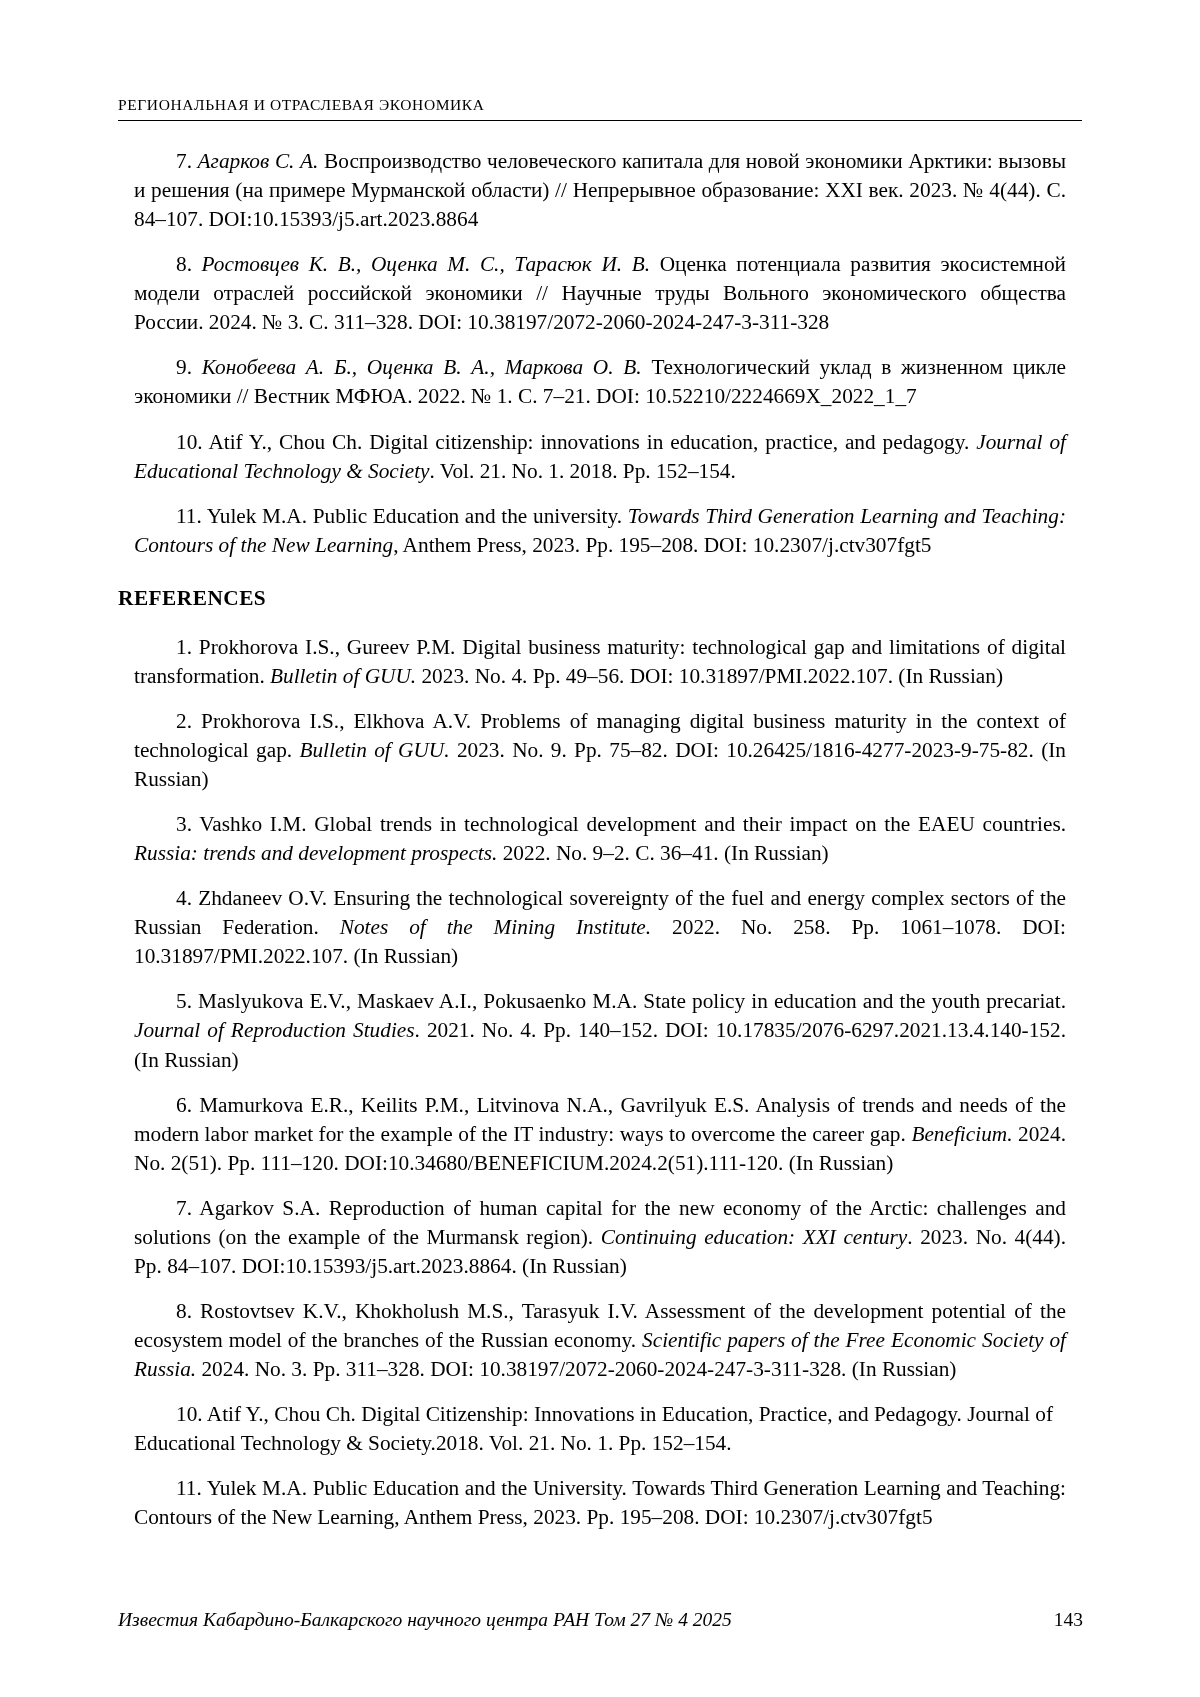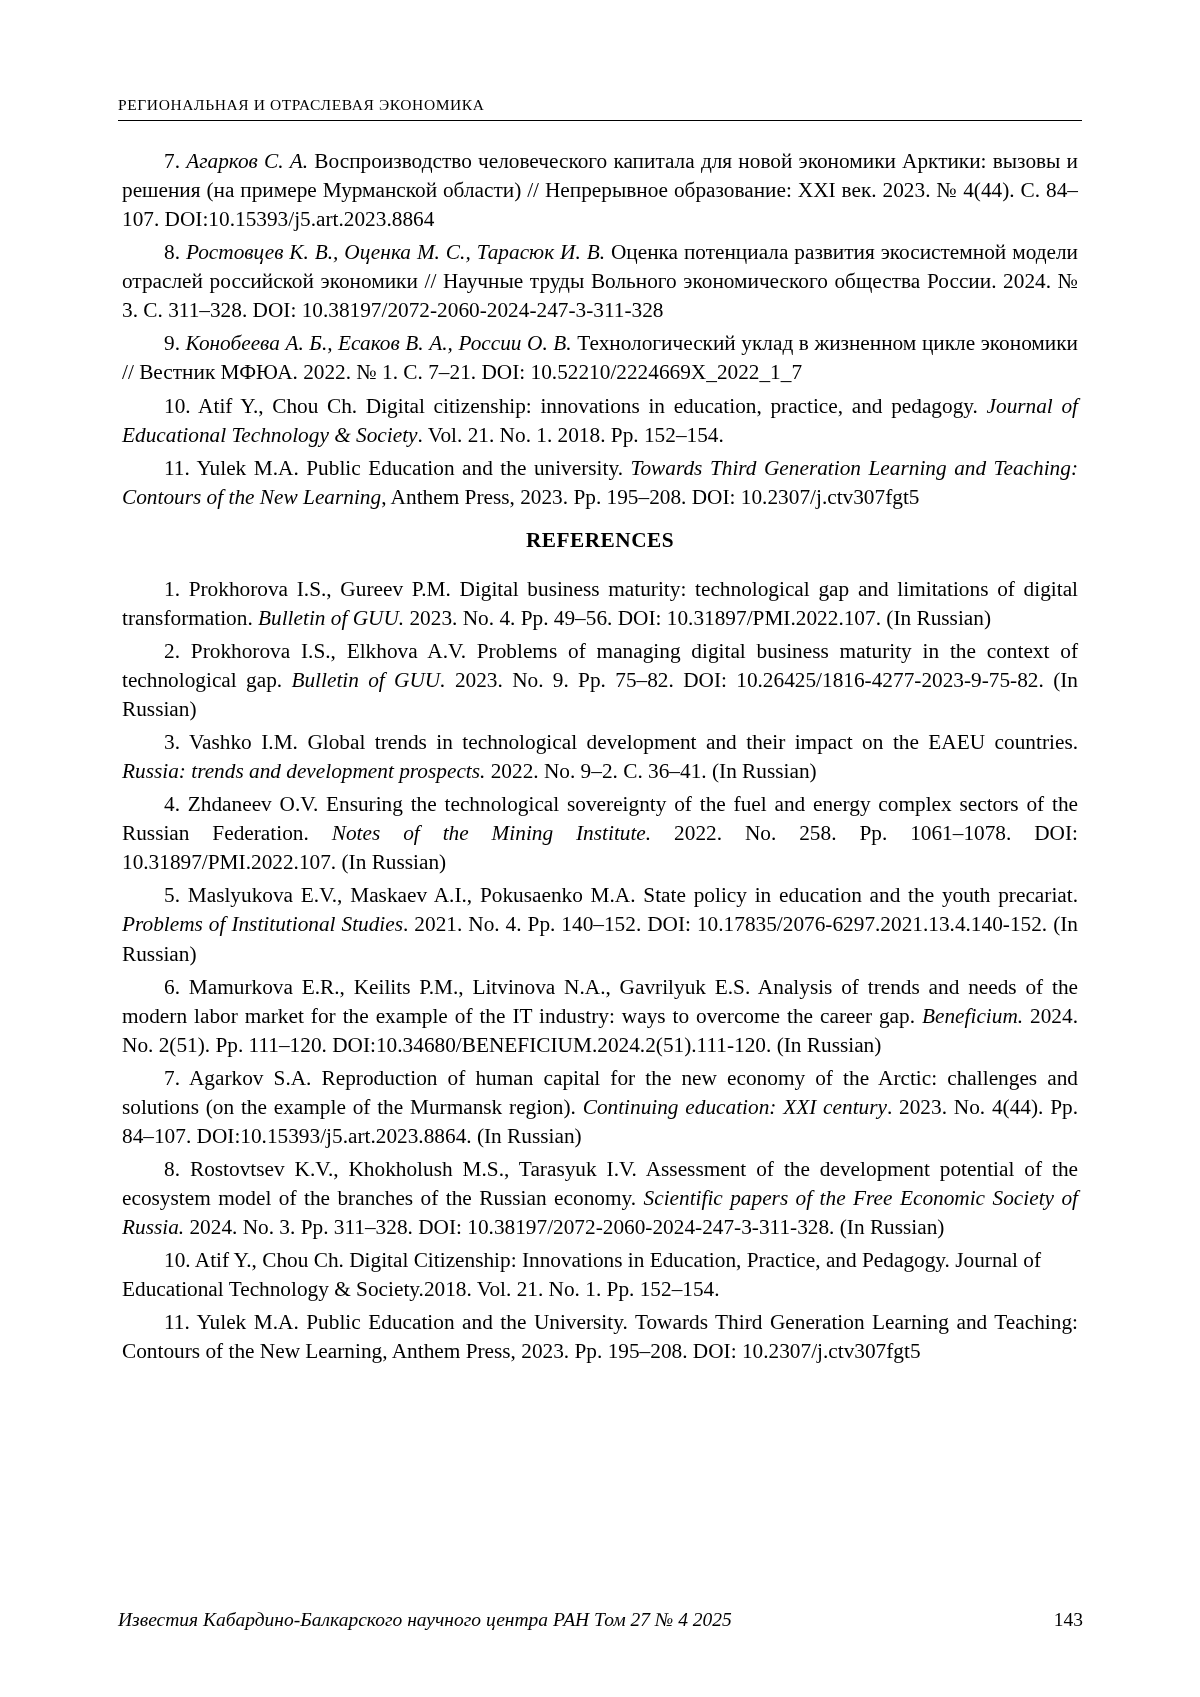--- a/index.html
+++ b/index.html
@@ -29,37 +29,37 @@
   }
   .rule {
     border-bottom: 1.6px solid #000;
     margin-bottom: 26px;
   }
   .ref-list {
     margin: 0;
     padding: 0;
   }
   p.ref {
-    margin: 4px;
+    margin: 16px;
     font-size: 21.3px;
     line-height: 1.365;
     text-align: justify;
     text-indent: 42px;
     text-justify: inter-word;
     hyphens: none;
   }
   p.ref.nojust {
     text-align: left;
   }
   .section-title {
-    text-align: center;
+    text-align: left;
     font-weight: bold;
     font-size: 21.3px;
     letter-spacing: 0.5px;
-    margin: 16px 0 22px 0;
+    margin: 26px 0 22px 0;
   }
   i, .it {
     font-style: italic;
   }
   .footer {
     position: absolute;
     left: 118px;
     right: 117px;
     bottom: 66px;
     display: flex;
@@ -89,21 +89,21 @@
       <i>Агарков С. А.</i><span> Воспроизводство человеческого капитала для новой экономики Арктики: вызовы и решения (на примере Мурманской области) // Непрерывное образование: XXI век. 2023. № 4(44). С. 84–107. DOI:10.15393/j5.art.2023.8864</span>
     </p>
 
     <p class="ref">
       <span>8.</span>
       <i>Ростовцев К. В., Оценка М. С., Тарасюк И. В.</i><span> Оценка потенциала развития экосистемной модели отраслей российской экономики // Научные труды Вольного экономического общества России. 2024. № 3. С. 311–328. DOI: 10.38197/2072-2060-2024-247-3-311-328</span>
     </p>
 
     <p class="ref">
       <span>9.</span>
-      <i>Конобеева А. Б., Есаков В. А., России О. В.</i><span> Технологический уклад в жизненном цикле экономики // Вестник МФЮА. 2022. № 1. С. 7–21. DOI: 10.52210/2224669X_2022_1_7</span>
+      <i>Конобеева А. Б., Оценка В. А., Маркова О. В.</i><span> Технологический уклад в жизненном цикле экономики // Вестник МФЮА. 2022. № 1. С. 7–21. DOI: 10.52210/2224669X_2022_1_7</span>
     </p>
 
     <p class="ref">
       <span>10.</span><span> Atif Y., Chou Ch. Digital citizenship: innovations in education, practice, and pedagogy. </span><i>Journal of Educational Technology &amp; Society</i><span>. Vol. 21. No. 1. 2018. Pp. 152–154.</span>
     </p>
 
     <p class="ref">
       <span>11.</span><span> Yulek M.A. Public Education and the university. </span><i>Towards Third Generation Learning and Teaching: Contours of the New Learning</i><span>, Anthem Press, 2023. Pp. 195–208. DOI: 10.2307/j.ctv307fgt5</span>
     </p>
 
@@ -123,21 +123,21 @@
 
     <p class="ref">
       <span>3.</span><span> Vashko I.M. Global trends in technological development and their impact on the EAEU countries. </span><i>Russia: trends and development prospects.</i><span> 2022. No. 9–2. С. 36–41. (In Russian)</span>
     </p>
 
     <p class="ref">
       <span>4.</span><span> Zhdaneev O.V. Ensuring the technological sovereignty of the fuel and energy complex sectors of the Russian Federation. </span><i>Notes of the Mining Institute.</i><span> 2022. No. 258. Pp. 1061–1078. DOI: 10.31897/PMI.2022.107. (In Russian)</span>
     </p>
 
     <p class="ref">
-      <span>5.</span><span> Maslyukova E.V., Maskaev A.I., Pokusaenko M.A. State policy in education and the youth precariat. </span><i>Problems of Institutional Studies</i><span>. 2021. No. 4. Pp. 140–152. DOI: 10.17835/2076-6297.2021.13.4.140-152. (In Russian)</span>
+      <span>5.</span><span> Maslyukova E.V., Maskaev A.I., Pokusaenko M.A. State policy in education and the youth precariat. </span><i>Journal of Reproduction Studies</i><span>. 2021. No. 4. Pp. 140–152. DOI: 10.17835/2076-6297.2021.13.4.140-152. (In Russian)</span>
     </p>
 
     <p class="ref">
       <span>6.</span><span> Mamurkova E.R., Keilits P.M., Litvinova N.A., Gavrilyuk E.S. Analysis of trends and needs of the modern labor market for the example of the IT industry: ways to overcome the career gap. </span><i>Beneficium.</i><span> 2024. No. 2(51). Pp. 111–120. DOI:10.34680/BENEFICIUM.2024.2(51).111-120. (In Russian)</span>
     </p>
 
     <p class="ref">
       <span>7.</span><span> Agarkov S.A. Reproduction of human capital for the new economy of the Arctic: challenges and solutions (on the example of the Murmansk region). </span><i>Continuing education: XXI century</i><span>. 2023. No. 4(44). Pp. 84–107. DOI:10.15393/j5.art.2023.8864. (In Russian)</span>
     </p>
 

